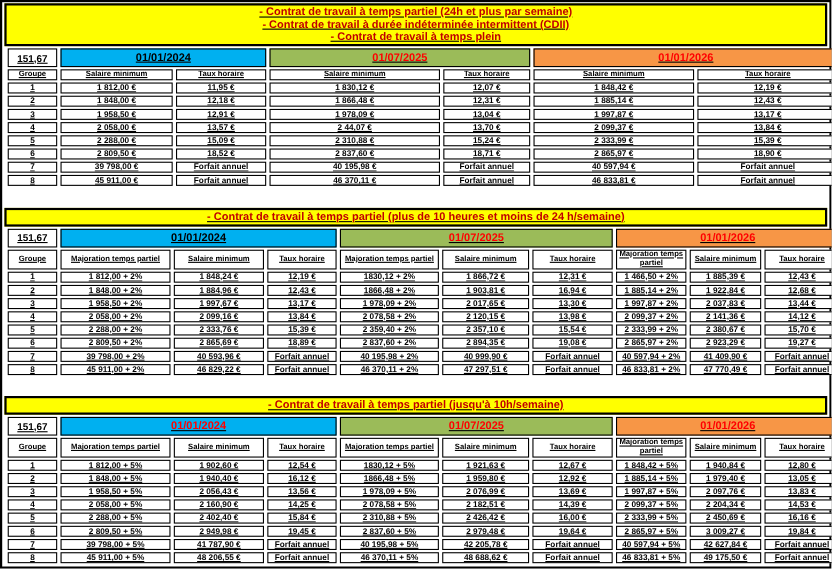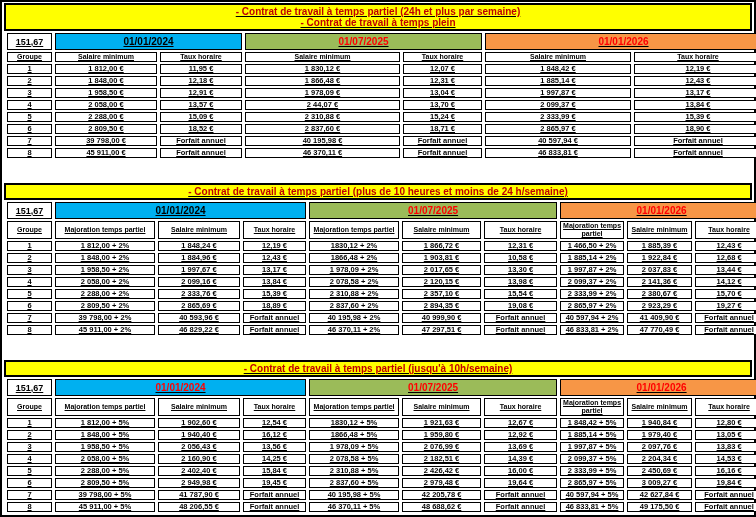--- a/index.html
+++ b/index.html
@@ -57,20 +57,21 @@
     white-space: nowrap;
   }
 </style>
 </head>
 <body>
 
 <div class="page">
   <div class="section">
     <div class="banner">
         <div class="banner-line">- Contrat de travail à temps partiel (24h et plus par semaine)</div>
+        <div class="banner-line">- Contrat de travail à durée indéterminée intermittent (CDII)</div>
         <div class="banner-line">- Contrat de travail à temps plein</div>
       </div>
     <div class="table-host">
         <table class="grid cols2">
           <colgroup>
             <col style="width: 45px;">
             <col style="width: 102px;">
             <col style="width: 82px;">
             <col style="width: 155px;">
             <col style="width: 79px;">
@@ -218,21 +219,21 @@
               <td class="cell">1 885,39 €</td>
               <td class="cell">12,43 €</td>
             </tr>
             <tr>
               <td class="group">2</td>
               <td class="cell">1 848,00 + 2%</td>
               <td class="cell">1 884,96 €</td>
               <td class="cell">12,43 €</td>
               <td class="cell">1866,48 + 2%</td>
               <td class="cell">1 903,81 €</td>
-              <td class="cell">10,58 €</td>
+              <td class="cell">16,94 €</td>
               <td class="cell">1 885,14 + 2%</td>
               <td class="cell">1 922,84 €</td>
               <td class="cell">12,68 €</td>
             </tr>
             <tr>
               <td class="group">3</td>
               <td class="cell">1 958,50 + 2%</td>
               <td class="cell">1 997,67 €</td>
               <td class="cell">13,17 €</td>
               <td class="cell">1 978,09 + 2%</td>
@@ -252,21 +253,21 @@
               <td class="cell">13,98 €</td>
               <td class="cell">2 099,37 + 2%</td>
               <td class="cell">2 141,36 €</td>
               <td class="cell">14,12 €</td>
             </tr>
             <tr>
               <td class="group">5</td>
               <td class="cell">2 288,00 + 2%</td>
               <td class="cell">2 333,76 €</td>
               <td class="cell">15,39 €</td>
-              <td class="cell">2 310,88 + 2%</td>
+              <td class="cell">2 359,40 + 2%</td>
               <td class="cell">2 357,10 €</td>
               <td class="cell">15,54 €</td>
               <td class="cell">2 333,99 + 2%</td>
               <td class="cell">2 380,67 €</td>
               <td class="cell">15,70 €</td>
             </tr>
             <tr>
               <td class="group">6</td>
               <td class="cell">2 809,50 + 2%</td>
               <td class="cell">2 865,69 €</td>

